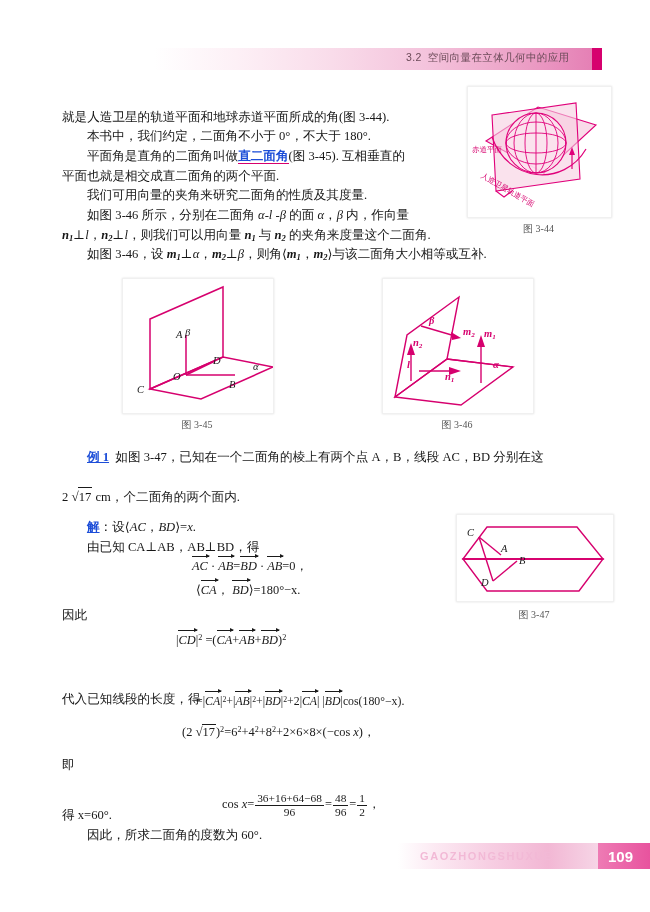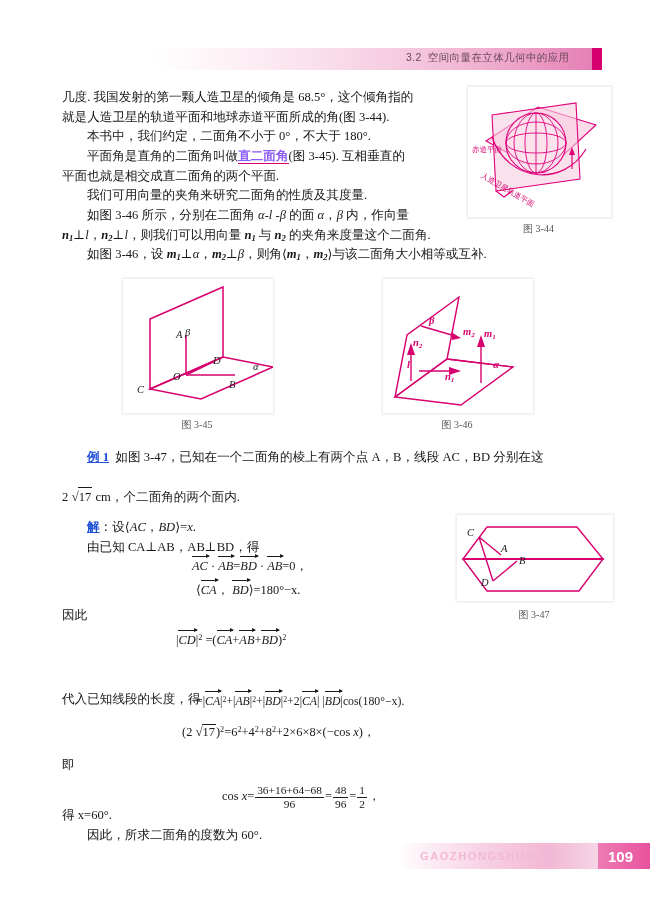--- a/index.html
+++ b/index.html
@@ -61,21 +61,21 @@
   
   .para {
     position: absolute;
     font-size: 12.6px;
     line-height: 19.5px;
     color: #161616;
     text-align: justify;
   }
   .indent { text-indent: 25px; }
   .kw {
-    color: #8b5cf6;
+    color: #1d4ed8;
     font-weight: bold;
     border-bottom: 1px solid #d6006e;
   }
   .lbl {
     color: #1d4ed8;
     font-weight: bold;
     text-decoration: underline;
   }
   .it { font-style: italic; }
   .sub {
@@ -120,21 +120,21 @@
     font-size: 12.4px;
     font-family: "Liberation Serif", serif;
     white-space: nowrap;
   }
   .frac {
     display: inline-block;
     vertical-align: middle;
     text-align: center;
     font-size: 11.4px;
     line-height: 13px;
-    margin: 4px 1px;
+    margin: 12px 1px;
   }
   .frac .num-line {
     border-bottom: 1px solid #1a1a1a;
     padding: 0 2px 1px 2px;
   }
   .frac .den { padding-top: 1px; }
   .sqrt {
     display: inline-block;
     border-top: 1px solid #1a1a1a;
     padding: 0 1px 0 1px;
@@ -210,21 +210,21 @@
 
 <div id="header-band">
   <div id="header-gradient"></div>
   <div id="header-cap"></div>
 </div>
 <div id="header-title">
   <span class="num">3.2</span><span>空间向量在立体几何中的应用</span>
 </div>
 
 <div class="para" style="left:62px; top:88px; width:395px;">
-  <span>几度. 我国发射的第一颗人造卫星的倾角是 68.5°，这个倾角指的</span><br>
+  <br>
   <span>就是人造卫星的轨道平面和地球赤道平面所成的角(图 3-44).</span>
 </div>
 
 <div class="para indent" style="left:62px; top:127px; width:395px;">
   <span>本书中，我们约定，二面角不小于 0°，不大于 180°.</span>
 </div>
 
 <div class="para" style="left:62px; top:147px; width:395px;">
   <span style="padding-left:25px;">平面角是直角的二面角叫做</span><span class="kw">直二面角</span><span>(图 3-45). 互相垂直的</span><br>
   <span>平面也就是相交成直二面角的两个平面.</span>

